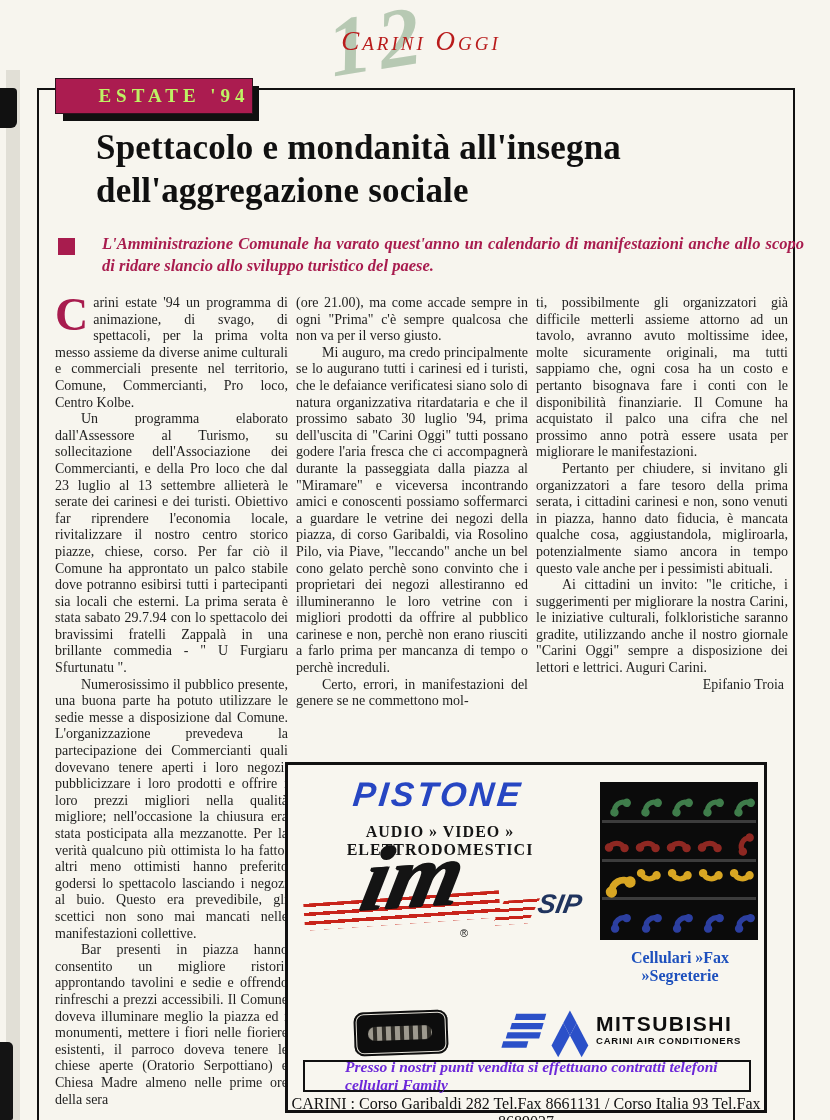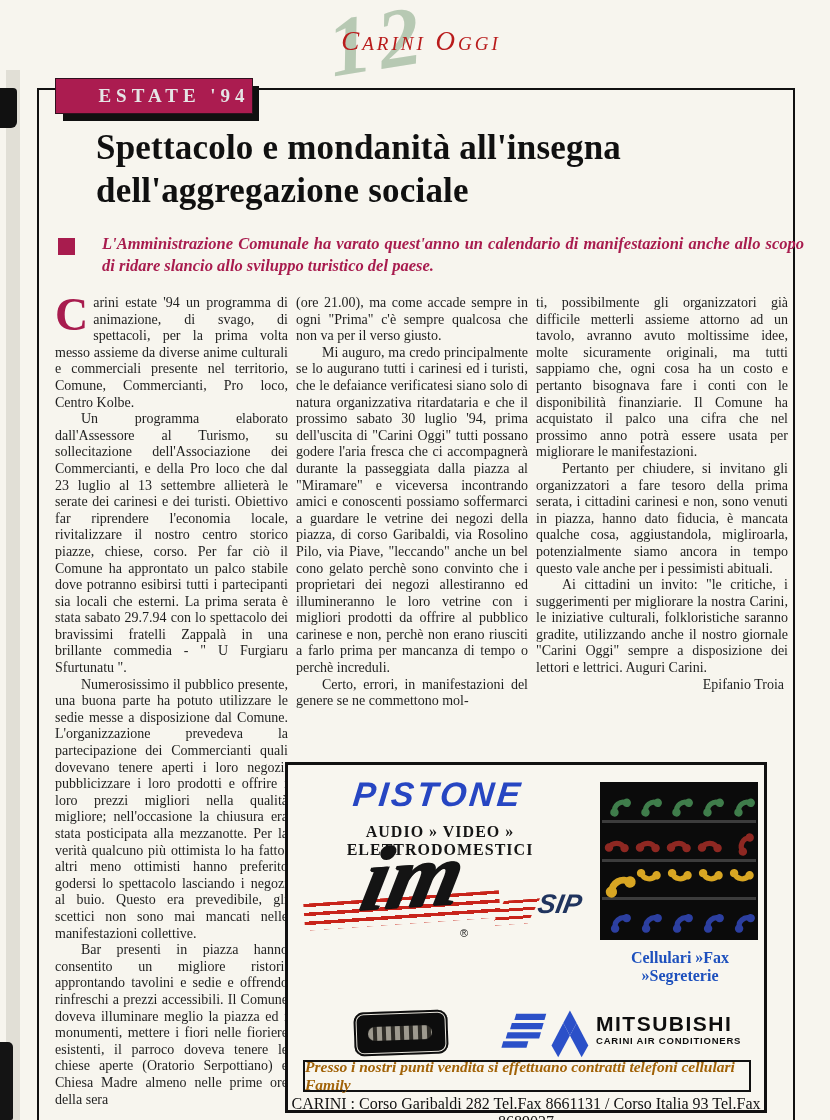--- a/index.html
+++ b/index.html
@@ -15,21 +15,21 @@
             color:#b7c9b3;transform:rotate(-9deg);letter-spacing:8px;z-index:0;}
   .mast-title{position:absolute;left:16px;top:26px;width:810px;text-align:center;z-index:1;
               font:italic 400 27px "Liberation Serif",serif;font-variant:small-caps;
               letter-spacing:3px;color:#b91c1c;}
   
   .frame{position:absolute;left:37px;top:88px;width:754px;height:1030px;border:2.5px solid #111;background:transparent;}
   
   .kicker-shadow{position:absolute;left:63px;top:86px;width:196px;height:35px;background:#101010;}
   .kicker{position:absolute;left:55px;top:78px;width:196px;height:34px;background:#ab1c50;
           border:1px solid #30101e;display:flex;align-items:center;justify-content:center;}
-  .kicker span{font:700 19px "Liberation Serif",serif;color:#e5e5e5;letter-spacing:5px;margin-left:40px;}
+  .kicker span{font:700 19px "Liberation Serif",serif;color:#bef264;letter-spacing:5px;margin-left:40px;}
   
   .headline{position:absolute;left:96px;top:126px;width:680px;
             font:700 35px "Liberation Serif",serif;line-height:43px;color:#101010;letter-spacing:.2px;}
   .lede-square{position:absolute;left:58px;top:238px;width:17px;height:17px;background:#a81c4e;}
   .lede{position:absolute;left:86px;top:233px;width:702px;
         font:italic 700 16.5px "Liberation Serif",serif;line-height:22px;color:#a81c4e;text-align:justify;margin-left:16px;}
   
   .col{position:absolute;top:295px;font-size:14px;line-height:16.6px;text-align:justify;
        overflow:hidden;color:#1e1e1e;}
   .col p{margin:0;text-indent:26px;}
@@ -84,21 +84,21 @@
   .black-logo .smudge{position:absolute;left:14px;top:15px;width:64px;height:14px;border-radius:7px;
               background:repeating-linear-gradient(90deg,#cfcabb 0 5px,#3a3730 5px 9px);
               opacity:.75;filter:blur(.7px);}
   .mitsu-mark{position:absolute;left:210px;top:242px;}
   .mitsu-text{position:absolute;left:308px;top:248px;}
   .mitsu-name{font:800 21px "Liberation Sans",sans-serif;letter-spacing:1.5px;color:#0e0e0e;line-height:22px;}
   .mitsu-sub{font:700 9.5px "Liberation Sans",sans-serif;letter-spacing:.8px;color:#0e0e0e;}
   
   .family{position:absolute;left:15px;top:295px;width:444px;height:28px;border:2px solid #111;
           display:flex;align-items:center;justify-content:center;}
-  .family span{font:italic 700 15.5px "Liberation Serif",serif;color:#a16207;}
+  .family span{font:italic 700 15.5px "Liberation Serif",serif;color:#6d28d9;padding-left:40px;}
   .address{position:absolute;left:0px;top:330px;width:476px;text-align:center;
            font:400 16px "Liberation Serif",serif;color:#111;}
 </style>
 </head>
 <body>
 
 <svg width="0" height="0" style="position:absolute">
   <symbol id="handset" viewBox="0 0 40 34">
     <path d="M8,27 A13,13 0 0 1 32,27" fill="none" stroke="currentColor" stroke-width="8" stroke-linecap="round"></path>
     <circle cx="8" cy="26" r="6.5" fill="currentColor"></circle>

